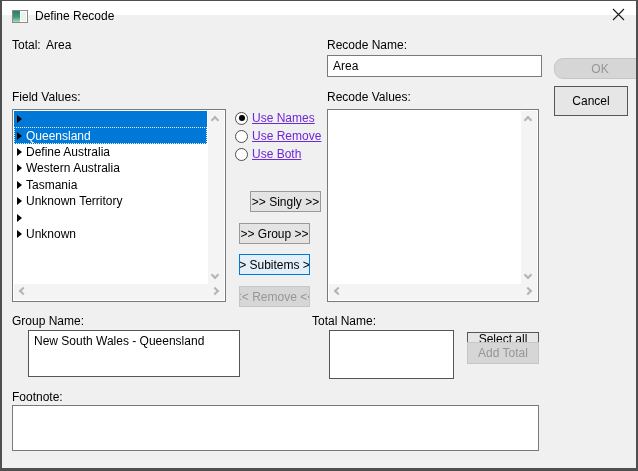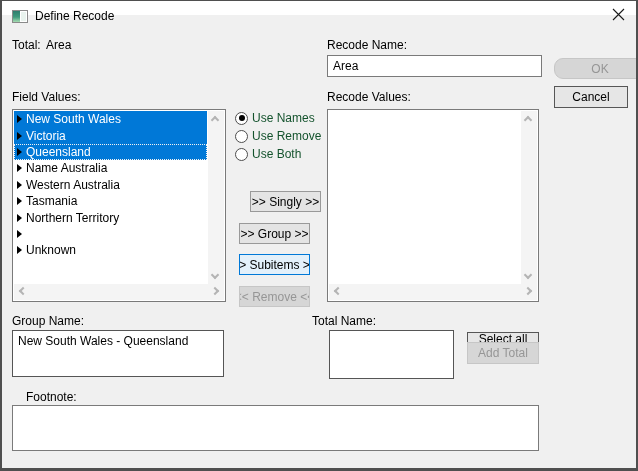--- a/index.html
+++ b/index.html
@@ -36,21 +36,21 @@
   .chev{position:absolute;width:6px;height:6px;border-right:2px solid #b4b4b4;border-bottom:2px solid #b4b4b4;}
   .chev.up{left:4px;top:6px;transform:rotate(-135deg);}
   .chev.down{left:4px;bottom:6px;transform:rotate(45deg);}
   .chev.left{left:6px;top:4px;transform:rotate(135deg);}
   .chev.right{right:6px;top:4px;transform:rotate(-45deg);}
   
   .radio-group{position:absolute;left:233px;top:108px;}
   .radio-row{display:flex;align-items:center;height:18px;cursor:default;}
   .rad{position:relative;width:13px;height:13px;border:1px solid #4d4d4d;border-radius:50%;background:#fff;margin-right:4px;flex:0 0 auto;}
   .rad.on::after{content:"";position:absolute;left:2.5px;top:2.5px;width:6px;height:6px;border-radius:50%;background:#000;}
-  .rlabel{font-size:12px;color:#14532d;}
+  .rlabel{font-size:12px;color:#6d28d9;text-decoration:underline;}
   
   .btn{position:absolute;display:flex;align-items:center;justify-content:center;
        font-size:12px;color:#000;background:#e4e4e4;border:1px solid #999;
        white-space:nowrap;overflow:hidden;padding:0;cursor:default;}
   .btn.darkborder{border-color:#565656;background:#e6e6e6;}
   .btn.disabled{background:#d6d6d6;border-color:#c6c6c6;color:#969696;}
   .btn.focus-blue{border:1px solid var(--accent,#0078d7);background:#e3f0fa;}
 </style>
 </head>
 <body>
@@ -72,52 +72,47 @@
     </button>
   </div>
 
   <span class="lbl" style="left:10px;top:37px;">Total:</span>
   <span class="lbl" style="left:44px;top:37px;">Area</span>
 
   <span class="lbl" style="left:325px;top:37px;">Recode Name:</span>
   <input class="tbox" style="left: 325px; top: 54px; width: 215px; height: 22px;" value="Area">
 
   <button class="btn disabled" style="left:552px;top:57px;width:92px;height:21px;border-radius:9px;">OK</button>
-  <button class="btn darkborder" style="left:552px;top:85px;width:74px;height:22px;">Cancel</button>
+  <button class="btn darkborder" style="left:552px;top:85px;width:74px;height:30px;">Cancel</button>
 
   <span class="lbl" style="left:10px;top:89px;">Field Values:</span>
   <div class="listbox" style="left:10px;top:108px;width:214px;height:193px;">
     <div class="lb-items">
         <div class="lb-row sel">
           <span class="tri"></span>
-          <span>New South Wales</span>
-        </div>
-        <div class="lb-row sel">
-          <span class="tri"></span>
-          <span>Victoria</span>
         </div>
         <div class="lb-row sel foc">
           <span class="tri"></span>
           <span>Queensland</span>
         </div>
         <div class="lb-row">
           <span class="tri"></span>
-          <span>Name Australia</span>
+          <span>Define Australia</span>
         </div>
         <div class="lb-row">
           <span class="tri"></span>
           <span>Western Australia</span>
         </div>
         <div class="lb-row">
           <span class="tri"></span>
           <span>Tasmania</span>
         </div>
         <div class="lb-row">
           <span class="tri"></span>
-          <span>Northern Territory</span>
+          <span>Unknown Territory</span>
         </div>
         <div class="lb-row">
           <span class="tri"></span>
         </div>
         <div class="lb-row">
           <span class="tri"></span>
           <span>Unknown</span>
         </div>
       </div>
     <div class="vscroll">
@@ -157,30 +152,30 @@
         <span class="chev up"></span>
         <span class="chev down"></span>
       </div>
     <div class="hscroll">
         <span class="chev left"></span>
         <span class="chev right"></span>
       </div>
   </div>
 
   <span class="lbl" style="left:10px;top:313px;">Group Name:</span>
-  <div class="tbox dark" style="left:10px;top:329px;width:212px;height:47px;">
+  <div class="tbox dark" style="left:26px;top:329px;width:212px;height:47px;">
     <span class="tval">New South Wales - Queensland</span>
   </div>
 
   <span class="lbl" style="left:310px;top:313px;">Total Name:</span>
   <div class="tbox dark" style="left:327px;top:329px;width:125px;height:49px;">
     <span class="tval"></span>
   </div>
 
   <button class="btn darkborder" style="left:465px;top:331px;width:72px;height:14px;">Select all</button>
   <button class="btn disabled" style="left:465px;top:341px;width:72px;height:22px;">Add Total</button>
 
-  <span class="lbl" style="left:24px;top:389px;">Footnote:</span>
+  <span class="lbl" style="left:10px;top:389px;">Footnote:</span>
   <div class="tbox" style="left:10px;top:404px;width:527px;height:46px;">
     <span class="tval"></span>
   </div>
 
 </div>
 
 </body></html>

